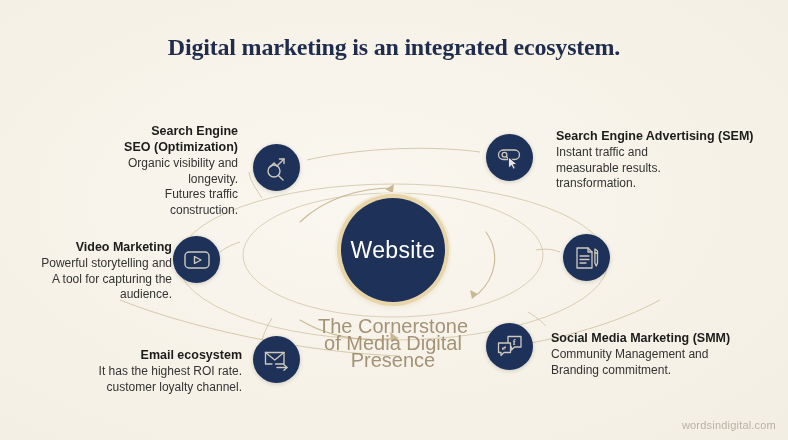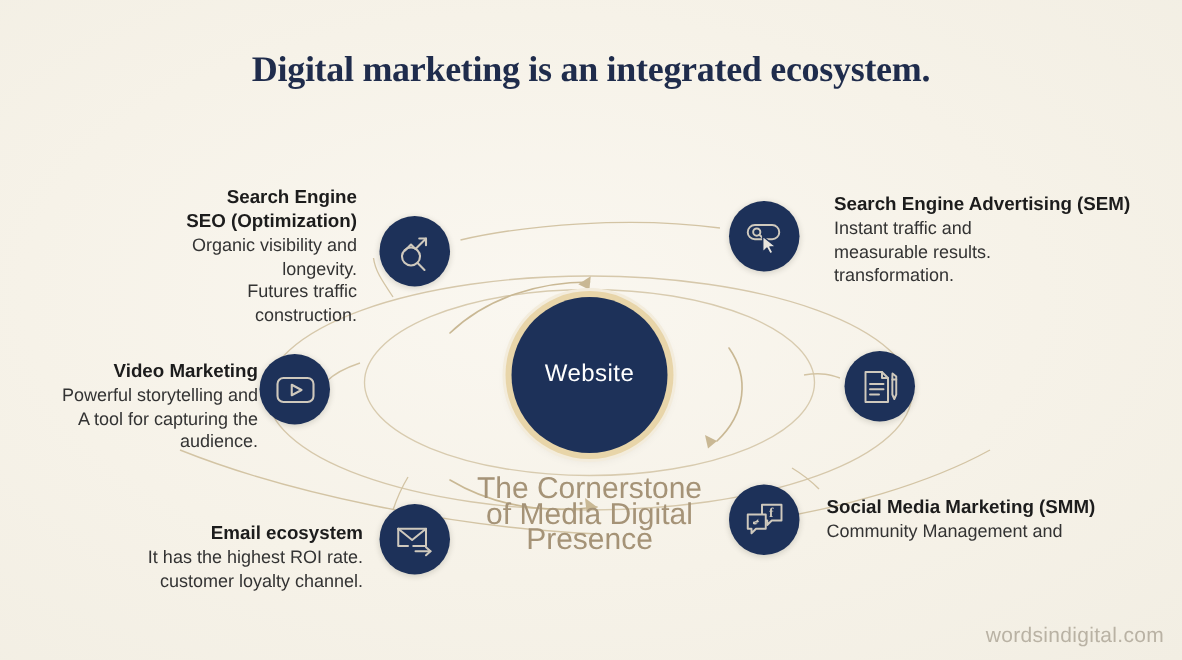--- a/index.html
+++ b/index.html
@@ -54,21 +54,21 @@
     height: 104px;
     border-radius: 50%;
     background: #1d3159;
     box-shadow: 0 0 0 4px #e8d5a9, 0 0 0 6px #f3ecdc, 0 2px 9px rgba(40,30,10,0.16);
     display: flex;
     align-items: center;
     justify-content: center;
   }
   .hub-label {
     color: #ffffff;
-    font-size: 16px;
+    font-size: 23px;
     letter-spacing: 0.3px;
     font-family: "Liberation Sans", sans-serif;
   }
   .hub-caption {
     position: absolute;
     left: 313px;
     top: 318px;
     width: 160px;
     text-align: center;
     color: #a59377;
@@ -125,21 +125,21 @@
   #ico-email  { left: 253px; top: 336px; }
   #ico-sem    { left: 486px; top: 134px; }
   #ico-content{ left: 563px; top: 234px; }
   #ico-smm    { left: 486px; top: 323px; }
 
   
   .watermark {
     position: absolute;
     right: 12px;
     bottom: 9px;
-    font-size: 14px;
+    font-size: 11px;
     color: #b9b2a4;
     letter-spacing: 0.2px;
   }
 </style>
 </head>
 <body>
 
 <div id="infographic">
 
   <div class="title">Digital marketing is an integrated ecosystem.</div>
@@ -287,18 +287,19 @@
       <div>measurable results.</div>
       <div>transformation.</div>
     </div>
   </div>
 
 
   <div class="node-text align-left" id="blk-smm">
     <div class="nt-title">Social Media Marketing (SMM)</div>
     <div class="nt-body">
       <div>Community Management and</div>
+      <div>Branding commitment.</div>
     </div>
   </div>
 
   <div class="watermark">wordsindigital.com</div>
 
 </div>
 
 </body></html>

